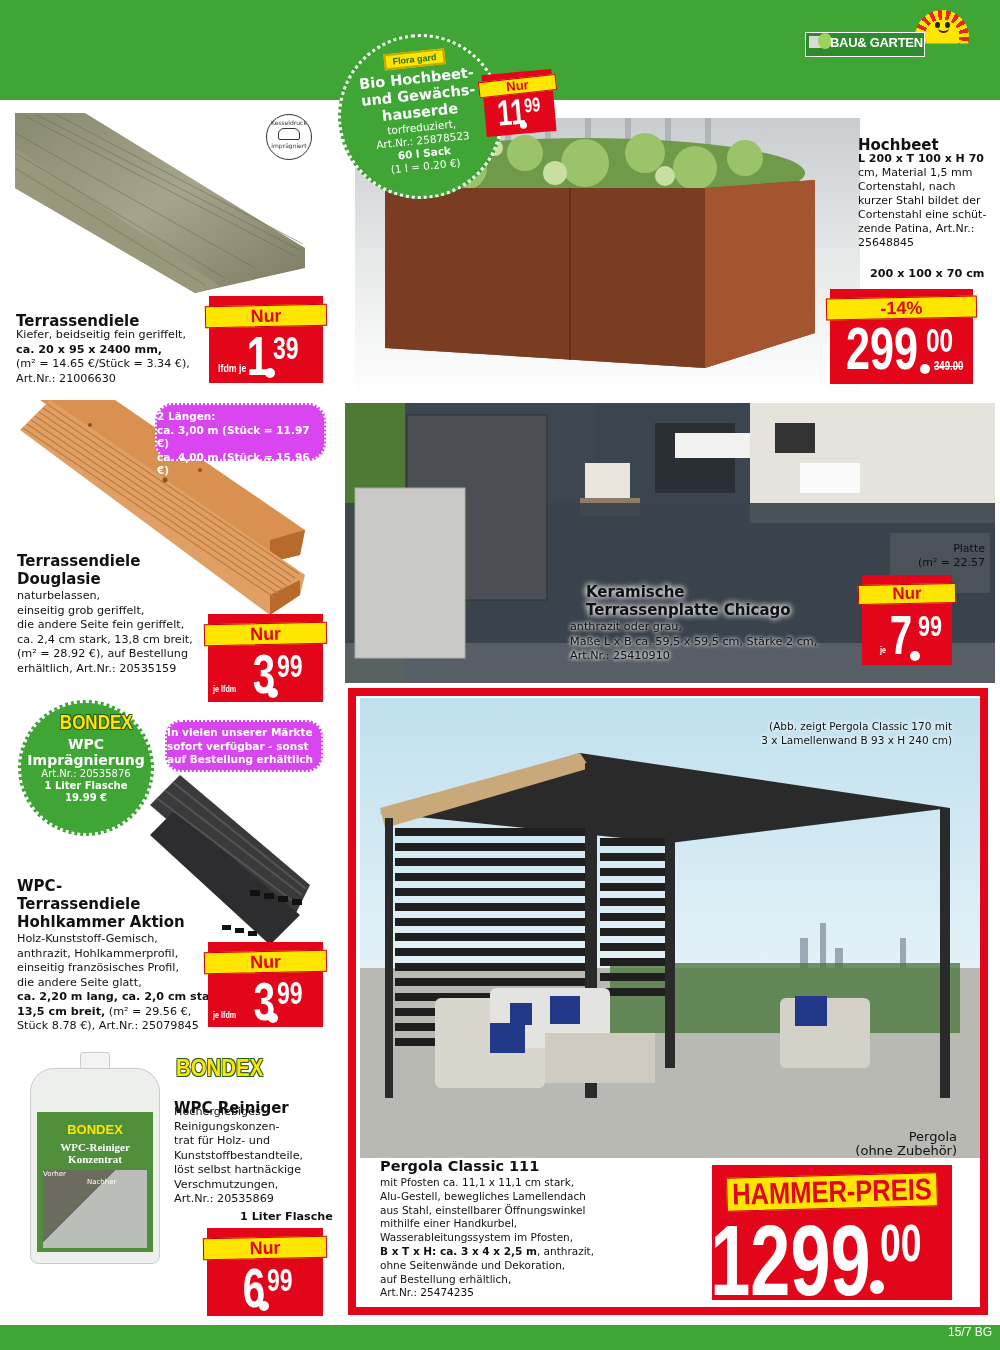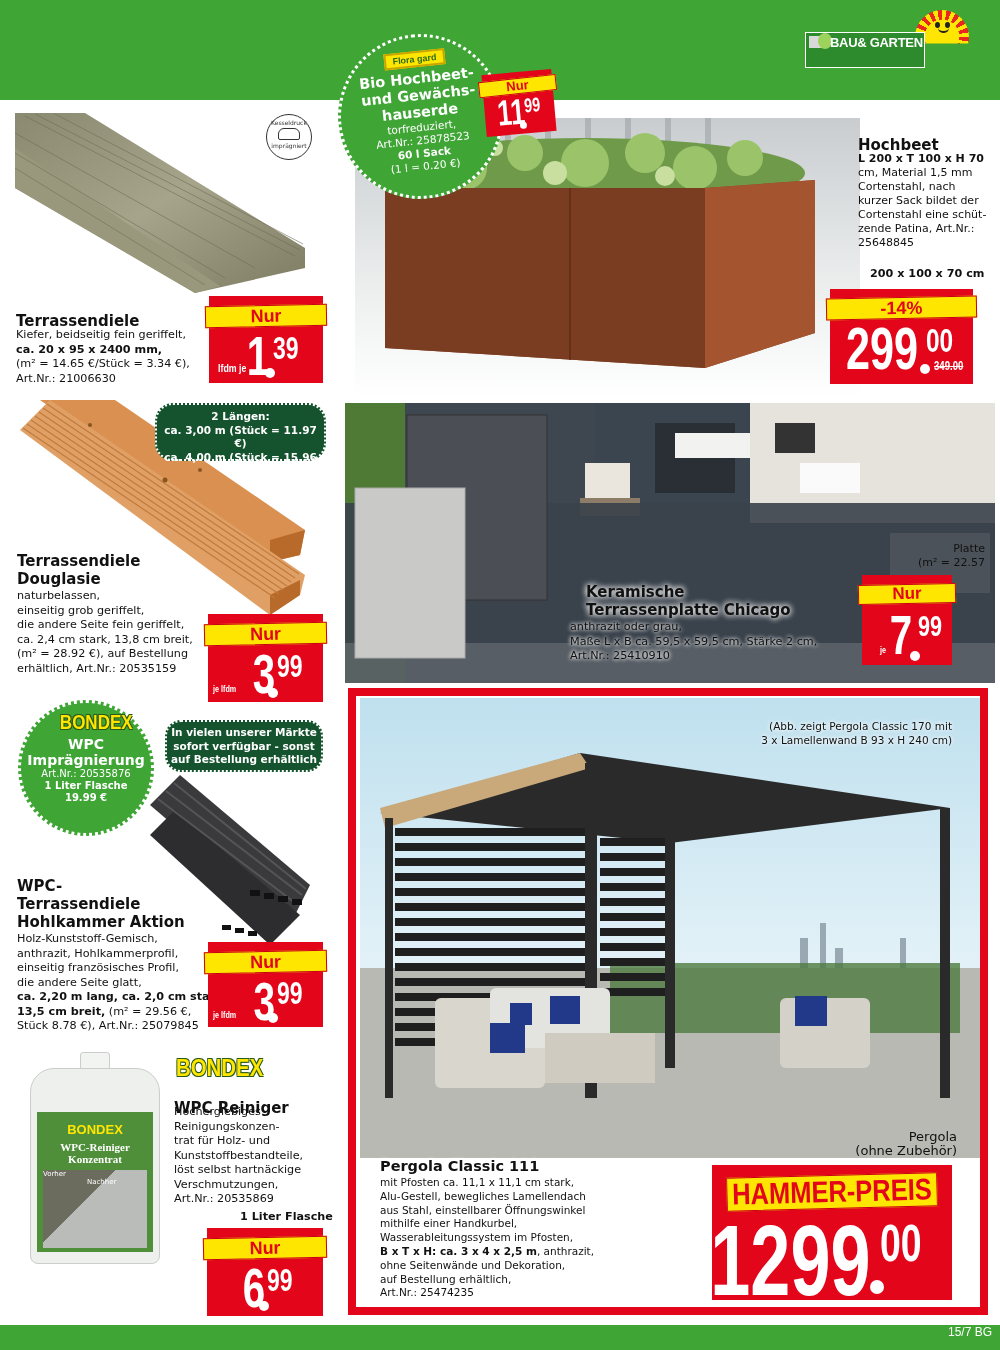--- a/index.html
+++ b/index.html
@@ -5,21 +5,21 @@
   * { box-sizing: border-box; margin: 0; padding: 0; }
   html, body { width: 1000px; height: 1350px; overflow: hidden; background: #ffffff; }
   body { font-family: "DejaVu Sans", sans-serif; color: #1a1a1a; position: relative; }
 
   .header { position: absolute; left: 0; top: 0; width: 1000px; height: 100px; background: #3fa535; }
   .footer { position: absolute; left: 0; top: 1325px; width: 1000px; height: 25px; background: #3fa535; }
   .footer-code { position: absolute; right: 8px; top: 0; color: #fff; font-family: "Liberation Sans", sans-serif; font-size: 12px; }
 
   
   .logo { position: absolute; left: 795px; top: 12px; width: 185px; height: 80px; }
-  .logo-bar { position: absolute; left: 10px; top: 20px; width: 120px; height: 36px; background: #2d8a2d; border: 1px solid #fff; }
+  .logo-bar { position: absolute; left: 10px; top: 20px; width: 120px; height: 25px; background: #2d8a2d; border: 1px solid #fff; }
   .logo-bar-text { position: absolute; left: 24px; top: 2px; color: #fff; font-family: "Liberation Sans", sans-serif; font-weight: bold; font-size: 13px; letter-spacing: -0.3px; }
   .logo-house { position: absolute; left: 3px; top: 3px; width: 16px; height: 12px; background: #d9d9d9; }
   .logo-tree { position: absolute; left: 12px; top: 0px; width: 14px; height: 16px; border-radius: 50%; background: #9dd35a; }
   .logo-main { position: absolute; left: 0; top: 38px; font-family: "Liberation Sans", sans-serif; font-weight: bold; font-style: italic; font-size: 30px; color: #ffe600; letter-spacing: 0px; text-shadow: 2px 2px 0 #d9001b, 3px 3px 0 #d9001b, -1px -1px 0 #d9001b, 1px -1px 0 #d9001b, -1px 1px 0 #d9001b; }
   .logo-sun { position: absolute; left: 120px; top: -2px; width: 54px; height: 54px; border-radius: 50%; background: radial-gradient(circle, #ffe600 0 45%, transparent 46%), repeating-conic-gradient(#ffe600 0 10deg, #e8281f 10deg 20deg); clip-path: polygon(0 0,100% 0,100% 62%,0 62%); }
   .logo-face { position: absolute; left: 137px; top: 8px; width: 22px; height: 14px; }
   .logo-eye { position: absolute; top: 2px; width: 5px; height: 6px; border-radius: 50%; background: #222; }
   .logo-mouth { position: absolute; left: 6px; top: 8px; width: 11px; height: 5px; border-bottom: 2px solid #222; border-radius: 0 0 8px 8px; }
 
   
@@ -35,21 +35,21 @@
   .tag-old { position: absolute; color: #fff; font-family: "Liberation Sans", sans-serif; font-weight: bold; font-size: 12px; text-decoration: line-through; transform: scaleX(0.8); transform-origin: left; }
 
   
   .ptitle { position: absolute; font-family: "DejaVu Sans", sans-serif; font-weight: bold; font-size: 15px; line-height: 18px; color: #111; }
   .pdesc { position: absolute; font-family: "DejaVu Sans", sans-serif; font-size: 11.2px; line-height: 14.5px; color: #111; }
   .pdesc b { font-weight: bold; }
   .small { position: absolute; font-family: "DejaVu Sans", sans-serif; font-size: 11px; line-height: 14px; color: #111; text-align: right; }
 
   
   .badge-round { position: absolute; border-radius: 50%; background: #3fa535; border: 3px dotted #fff; color: #fff; text-align: center; font-family: "DejaVu Sans", sans-serif; }
-  .badge-pill { position: absolute; border-radius: 18px; background: #14532d; border: 2px dotted #fff; color: #fff; text-align: center; font-family: "DejaVu Sans", sans-serif; font-weight: bold; font-size: 10.5px; line-height: 13.5px; }
+  .badge-pill { position: absolute; border-radius: 18px; background: #d946ef; border: 2px dotted #fff; color: #fff; font-family: "DejaVu Sans", sans-serif; font-weight: bold; font-size: 10.5px; line-height: 13.5px; }
 
   
   .flora { display: inline-block; background: #ffe600; border: 2px solid #c9a500; color: #2a6a1a; font-family: "Liberation Sans", sans-serif; font-weight: bold; font-size: 9px; padding: 1px 6px; }
 
   
   .bondex { position: absolute; font-family: "Liberation Sans", sans-serif; font-weight: bold; color: #ffe600; text-shadow: -1px -1px 0 #2a5a1a, 1px -1px 0 #2a5a1a, -1px 1px 0 #2a5a1a, 1px 1px 0 #2a5a1a; transform: scaleX(0.85); transform-origin: left; letter-spacing: 0px; }
 
   .pergola-frame { position: absolute; left: 348px; top: 688px; width: 640px; height: 627px; border: 8px solid #e3061b; background: #fff; }
 </style>
 </head>
@@ -166,21 +166,21 @@
   <div class="tag-int" style="right:30px; top:22px; font-size:36px;">11</div>
   <div class="tag-dot" style="left:34px; top:50px; width:7px; height:7px;"></div>
   <div class="tag-dec" style="left:40px; top:24px; font-size:20px;">99</div>
 </div>
 
 <div class="ptitle" style="left:858px; top:136px;">Hochbeet</div>
 <div class="pdesc" style="left:858px; top:152px; font-size:11px; line-height:14px;">
   <div><b>L 200 x T 100 x H 70</b></div>
   <div>cm, Material 1,5 mm</div>
   <div>Cortenstahl, nach</div>
-  <div>kurzer Sack bildet der</div>
+  <div>kurzer Stahl bildet der</div>
   <div>Cortenstahl eine schüt-</div>
   <div>zende Patina, Art.Nr.:</div>
   <div>25648845</div>
 </div>
 <div class="pdesc" style="left:870px; top:267px; font-weight:bold;">200 x 100 x 70 cm</div>
 <div class="tag" style="left:830px; top:289px; width:143px; height:95px;">
   <div class="tag-band" style="top:8px; height:22px; font-size:18px; line-height:20px;">-14%</div>
   <div class="tag-int" style="right:55px; top:30px; font-size:60px;">299</div>
   <div class="tag-dot" style="left:90px; top:75px;"></div>
   <div class="tag-dec" style="left:96px; top:34px; font-size:34px;">00</div>

